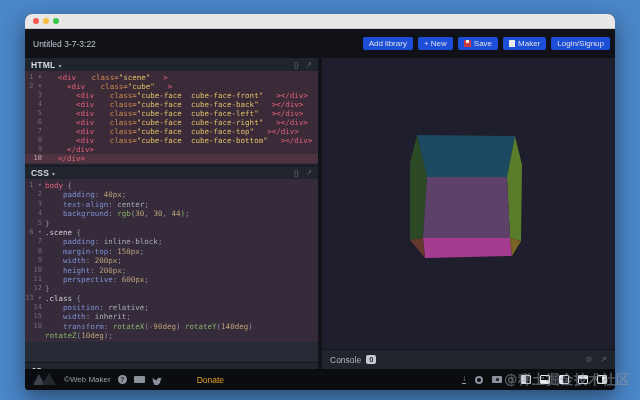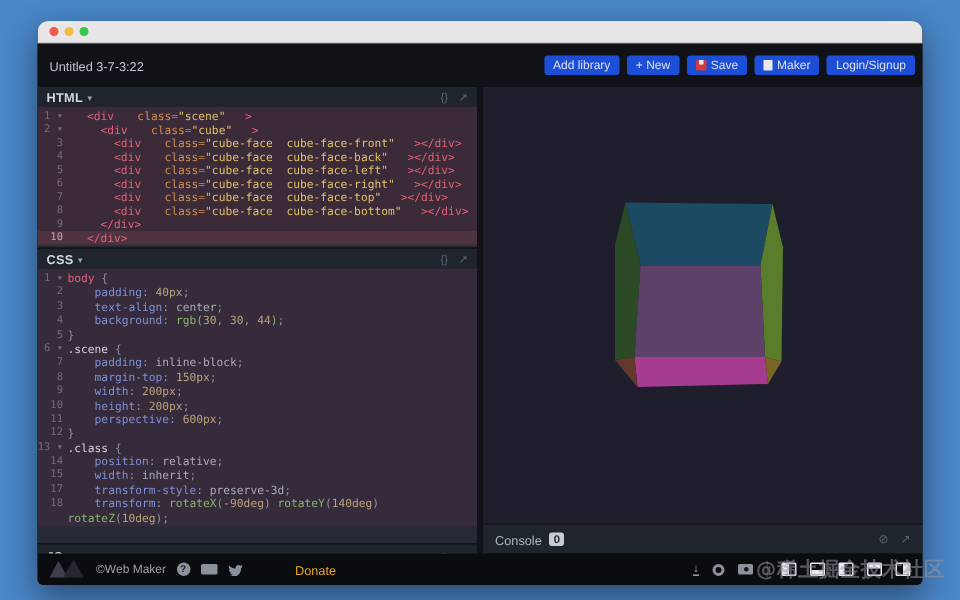--- a/index.html
+++ b/index.html
@@ -262,24 +262,20 @@
                 <span class="gut">13 ▾</span>
                 <span class="ct"><span class="tk-csel">.class</span><span class="tk-punc"> {</span></span>
               </div>
               <div class="cl">
                 <span class="gut">14</span>
                 <span class="ct"><span class="tk-plain">    </span><span class="tk-prop">position</span><span class="tk-punc">: </span><span class="tk-val">relative</span><span class="tk-punc">;</span></span>
               </div>
               <div class="cl">
                 <span class="gut">15</span>
                 <span class="ct"><span class="tk-plain">    </span><span class="tk-prop">width</span><span class="tk-punc">: </span><span class="tk-val">inherit</span><span class="tk-punc">;</span></span>
-              </div>
-              <div class="cl">
-                <span class="gut">17</span>
-                <span class="ct"><span class="tk-plain">    </span><span class="tk-prop">transform-style</span><span class="tk-punc">: </span><span class="tk-val">preserve-3d</span><span class="tk-punc">;</span></span>
               </div>
               <div class="cl">
                 <span class="gut">18</span>
                 <span class="ct"><span class="tk-plain">    </span><span class="tk-prop">transform</span><span class="tk-punc">: </span><span class="tk-fn">rotateX</span><span class="tk-punc">(</span><span class="tk-num">-90deg</span><span class="tk-punc">) </span><span class="tk-fn">rotateY</span><span class="tk-punc">(</span><span class="tk-num">140deg</span><span class="tk-punc">)</span></span>
               </div>
               <div class="cl">
                 <span class="gut"></span>
                 <span class="ct"><span class="tk-fn">rotateZ</span><span class="tk-punc">(</span><span class="tk-num">10deg</span><span class="tk-punc">);</span></span>
               </div>
             </div>

